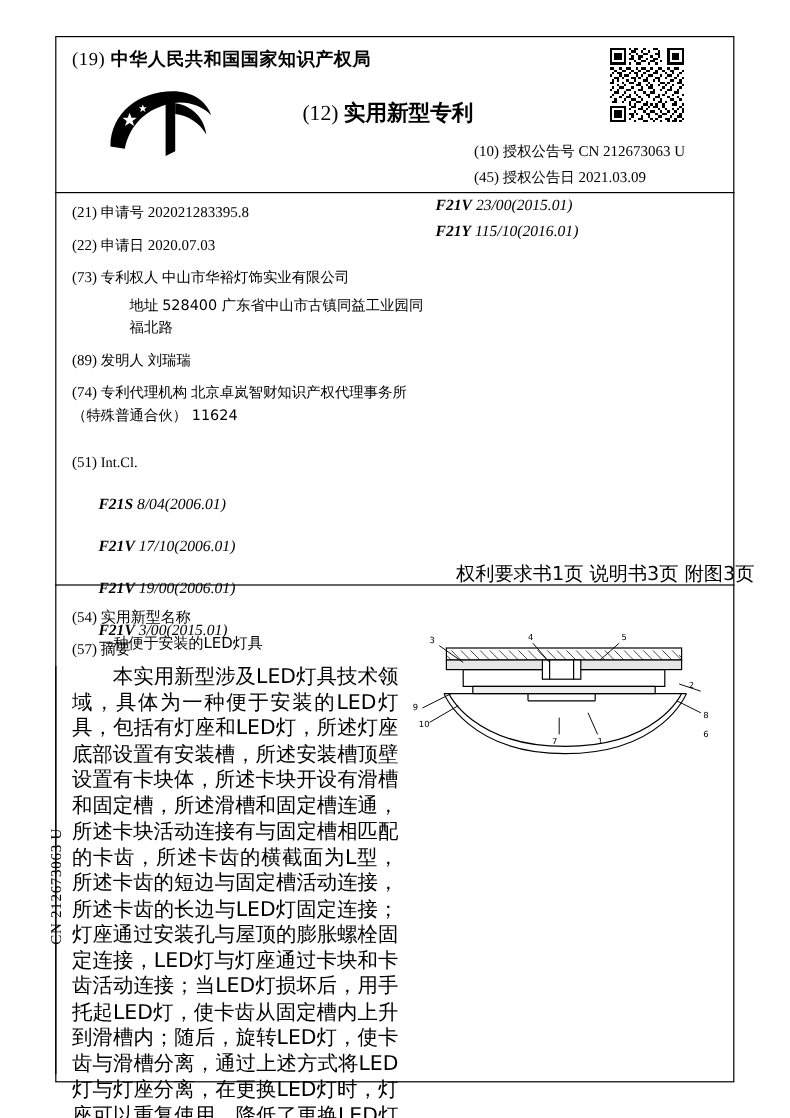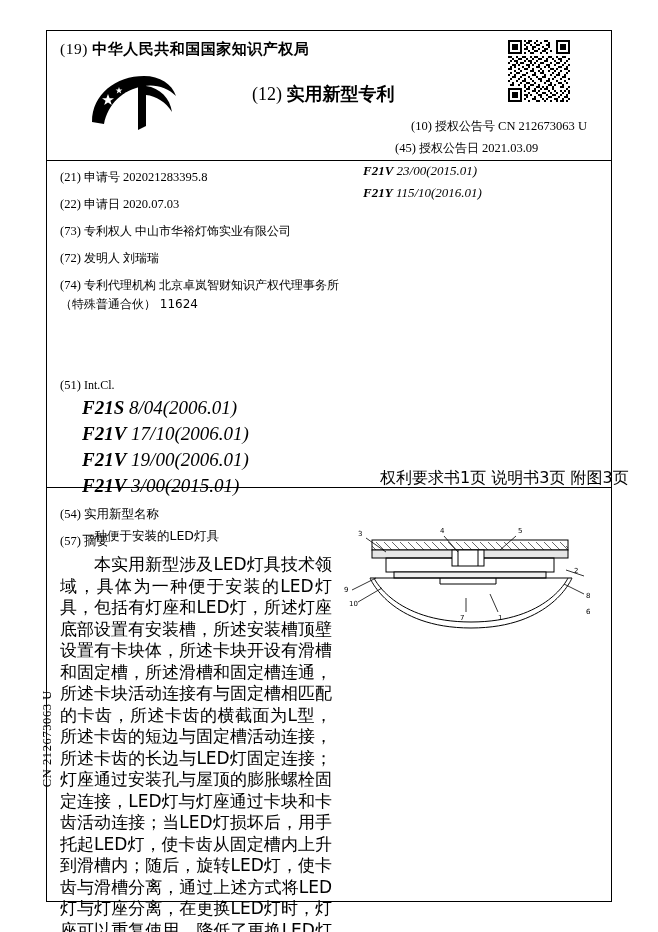--- a/index.html
+++ b/index.html
@@ -33,39 +33,39 @@
   .emblem{position:absolute;left:86px;top:72px;width:96px;height:62px;}
 
   
   .l12{
     position:absolute;left:252px;top:82px;
     font-size:18px;
   }
   .l12 .cn{font-family:"DejaVu Sans",sans-serif;font-weight:bold;font-size:18px;}
 
   
-  .l10{position:absolute;left:411px;top:118px;font-size:12.5px;}
+  .l10{position:absolute;left:395px;top:118px;font-size:12.5px;}
   .l45{position:absolute;left:395px;top:140px;font-size:12.5px;}
   .l10 .cn,.l45 .cn{font-family:"DejaVu Sans",sans-serif;font-size:12px;}
 
   .sep1{top:160px;}
   .sep2{top:487px;}
 
   
   .bib{position:absolute;left:60px;top:168px;width:300px;font-size:12.5px;line-height:19px;}
   .bib .row{margin-bottom:8px;position:relative;}
   .bib .code{font-family:"Liberation Serif",serif;margin-top:19px;}
   .bib .cn{font-family:"DejaVu Sans",sans-serif;font-size:12px;}
   .bib .valserif{font-family:"Liberation Serif",serif;font-size:12.5px;}
   .bib .indent{padding-left:48px;}
 
   
   .intcl{position:absolute;left:60px;top:378px;font-size:12.5px;}
   .intcl .label{font-family:Liberation Serif, serif;font-size:12px;}
-  .intcl .ipc{font-family:"Liberation Serif",serif;font-style:italic;font-size:19px;margin-top:4px;padding-left:22px;}
+  .intcl .ipc{font-family:"Liberation Serif",serif;font-style:italic;font-size:13px;margin-top:19px;padding-left:22px;}
   .intcl .ipc b{font-style:italic;font-weight:bold;}
 
   
   .ipcright{position:absolute;left:363px;top:160px;font-size:13px;font-style:italic;line-height:22px;}
   .ipcright b{font-weight:bold;font-style:italic;}
 
   
   .pagesnote{position:absolute;left:380px;top:468px;font-size:16px;font-family:"DejaVu Sans",sans-serif;}
 
   
@@ -393,23 +393,27 @@
       <span class="cn">申请日</span>
       <span class="valserif">2020.07.03</span>
     </div>
 
     <div class="row">
       <span class="code">(73)</span>
       <span class="cn">专利权人</span>
       <span class="cn">中山市华裕灯饰实业有限公司</span>
     </div>
 
+    <div class="row indent" style="margin-top:-4px;">
+      <span class="cn">地址</span>
+      <span class="cn">528400  广东省中山市古镇同益工业园同福北路</span>
+    </div>
 
     <div class="row">
-      <span class="code">(72)</span>
+      <span class="code">(89)</span>
       <span class="cn">发明人</span>
       <span class="cn">刘瑞瑞</span>
     </div>
 
     <div class="row">
       <span class="code">(74)</span>
       <span class="cn">专利代理机构</span>
       <span class="cn">北京卓岚智财知识产权代理事务所（特殊普通合伙）  11624</span>
     </div>
 

